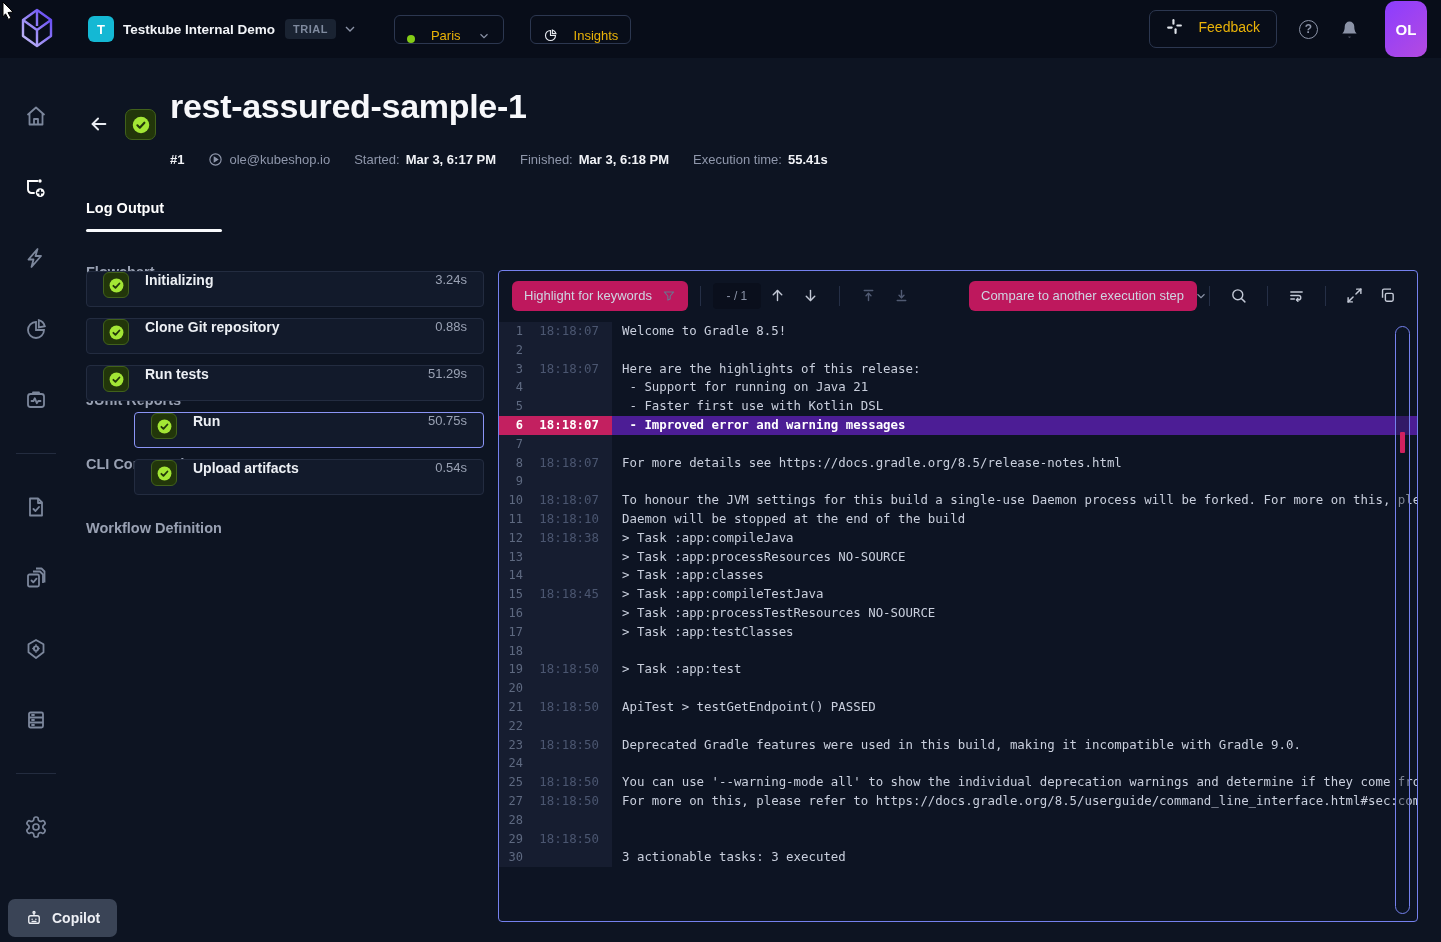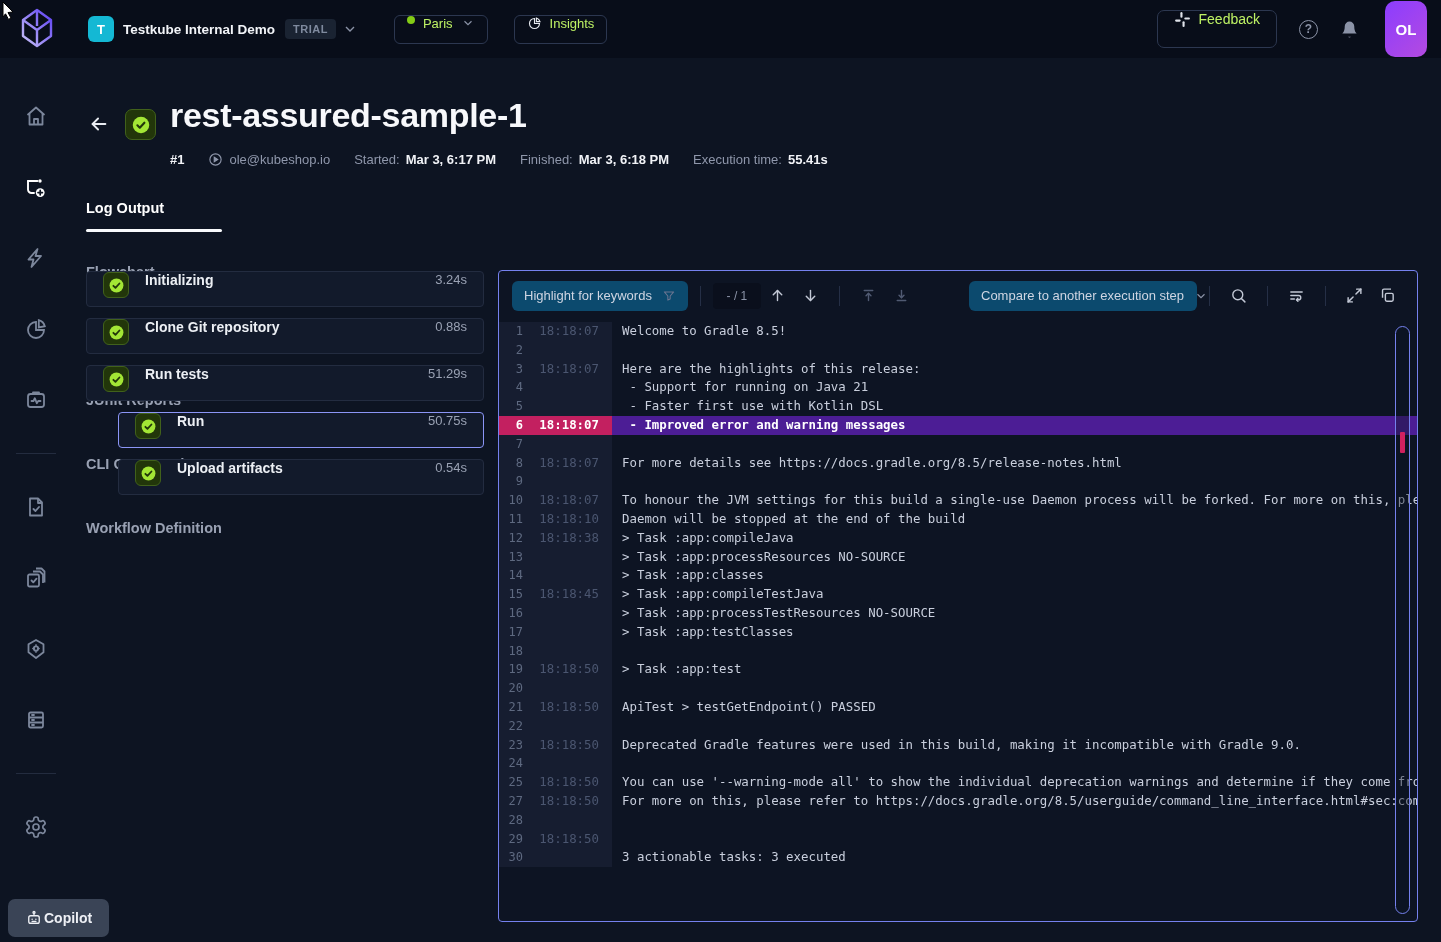--- a/index.html
+++ b/index.html
@@ -7,67 +7,67 @@
   body { background:#0d1422; font-family:"Liberation Sans", sans-serif; color:#e8ebf1; position:relative; }
   svg { display:block; }
 
   
   .topbar { position:absolute; top:0; left:0; width:1441px; height:58px; background:#080d19; display:flex; align-items:center; padding:0 14px; z-index:5; }
   .logo { width:46px; height:50px; display:flex; align-items:center; justify-content:center; margin-right:28px; }
   .ws-badge { width:26px; height:26px; border-radius:6px; background:#14b8d4; color:#fff; font-weight:700; font-size:13px; display:flex; align-items:center; justify-content:center; margin-right:9px; }
   .ws-name { font-size:13.5px; font-weight:700; color:#f2f4f8; margin-right:10px; white-space:nowrap; }
   .plan-badge { background:#1a2332; color:#7f8a9e; font-size:11px; font-weight:600; letter-spacing:.5px; padding:4px 8px; border-radius:4px; margin-right:6px; }
   .chev { color:#8b93a7; }
-  .pill-btn { display:flex; align-items:flex-start; gap:8px; height:29px; padding:0 12px; border:1px solid #2c3750; border-radius:6px; background:transparent; color:#bef264; font-size:13px; font-family:inherit; cursor:pointer; white-space:nowrap; }
+  .pill-btn { display:flex; align-items:flex-end; gap:16px; height:29px; padding:0 12px; border:1px solid #2c3750; border-radius:6px; background:transparent; color:#eab308; font-size:13px; font-family:inherit; cursor:pointer; white-space:nowrap; }
   .env-btn { margin-left:36px; }
   .insights-btn { margin-left:26px; }
   .dot-green { width:8px; height:8px; border-radius:50%; background:#84cc16; }
   .topbar-right { margin-left:auto; display:flex; align-items:center; }
-  .feedback-btn { height:38px; padding:0 16px; font-size:14px; border-radius:7px; }
+  .feedback-btn { height:38px; padding:12px 16px; font-size:14px; border-radius:7px; }
   .icon-ghost { background:none; border:none; color:#8b93a7; margin-left:22px; cursor:pointer; }
   .help-circle { width:19px; height:19px; border:1.6px solid #8b93a7; border-radius:50%; font-size:12px; font-weight:700; color:#8b93a7; display:flex; align-items:center; justify-content:center; }
   .avatar { width:42px; height:56px; border-radius:10px; margin-left:26px; background:linear-gradient(135deg,#8b3dff,#b44ae0); color:#fff; font-weight:700; font-size:15px; display:flex; align-items:center; justify-content:center; cursor:pointer; }
 
   
   .sidebar { position:absolute; top:58px; left:0; width:72px; bottom:0; background:#0d1422; display:flex; flex-direction:column; align-items:center; padding-top:38px; }
   .side-item { width:40px; height:40px; display:flex; align-items:center; justify-content:center; color:#7c879c; margin-bottom:31px; cursor:pointer; }
   .side-item svg { width:24px; height:24px; }
   .side-item.active { color:#ffffff; }
   .side-divider { width:40px; height:1px; background:#232c3f; margin:2px 0 33px 0; }
 
   
   .back-btn { position:absolute; left:88px; top:113px; background:none; border:none; color:#e8ebf1; cursor:pointer; }
   .title-status { position:absolute; left:125px; top:109px; }
-  .page-title { position:absolute; left:170px; top:96px; font-size:34px; font-weight:800; color:#f7f8fb; letter-spacing:-.3px; }
+  .page-title { position:absolute; left:170px; top:87px; font-size:34px; font-weight:800; color:#f7f8fb; letter-spacing:-.3px; }
   .meta-row { position:absolute; left:170px; top:152px; display:flex; align-items:center; gap:24px; font-size:13px; color:#8f97ab; }
   .meta-row .white { color:#f1f3f7; font-weight:700; }
   .meta-item { display:flex; align-items:center; gap:6px; white-space:nowrap; }
 
   
   .tabs { position:absolute; left:86px; top:200px; display:flex; gap:32px;flex-direction:column; }
   .tab { font-size:14.5px; font-weight:600; color:#99a1b3; padding-bottom:16px; position:relative; cursor:pointer; white-space:nowrap; }
   .tab.active { color:#ffffff; }
   .tab.active::after { content:""; position:absolute; left:0; right:0; bottom:0; height:3px; background:#f8fafc; border-radius:2px; }
 
   
   .steps-list { position:absolute; left:86px; top:271px; width:398px; }
   .step-card { height:36px; background:#121a2b; border:1px solid #232c40; border-radius:4px; display:flex; align-items:flex-start; padding:0 16px; margin-bottom:11px; cursor:pointer; }
-  .step-card.indent { margin-left:32px; }
+  .step-card.indent { margin-left:48px; }
   .step-card.selected { border:1px solid #8b95f6; }
   .badge { width:26px; height:26px; border-radius:6px; background:#22360a; border:1px solid #41611b; display:flex; align-items:center; justify-content:center; flex:none; }
   .badge svg { width:19px; height:19px; }
   .step-label { font-size:14px; font-weight:600; color:#eceff4; margin-left:16px; }
   .step-duration { margin-left:auto; font-size:13px; color:#99a1b3; }
   .title-status .badge { width:31px; height:31px; border-radius:7px; }
   .title-status .badge svg { width:22px; height:22px; }
 
   
   .log-panel { position:absolute; left:498px; top:270px; width:920px; height:652px; border:1px solid #7581ee; border-radius:4px; background:#0d1423; overflow:hidden; }
   .log-toolbar { height:49px; display:flex; align-items:center; padding:0 13px; }
-  .tool-pill { display:flex; align-items:center; gap:10px; height:30px; padding:0 12px; background:#0c4a6e; border:none; border-radius:6px; color:#cfd5e2; font-size:13px; font-family:inherit; cursor:pointer; white-space:nowrap; }
+  .tool-pill { display:flex; align-items:center; gap:10px; height:30px; padding:0 12px; background:#be185d; border:none; border-radius:6px; color:#cfd5e2; font-size:13px; font-family:inherit; cursor:pointer; white-space:nowrap; }
   .tb-divider { width:1px; height:20px; background:#252f46; margin:0 12px; }
   .count-box { width:48px; height:26px; background:#0a0f1c; border-radius:4px; color:#8b93a7; font-size:12px; display:flex; align-items:center; justify-content:center; }
   .tb-icon { background:none; border:none; color:#c3c9d6; cursor:pointer; padding:0; margin:0 8px; display:flex; align-items:center; }
   .tb-icon.dim { color:#505a72; }
   .tb-icon svg { width:17px; height:17px; }
   .toolbar-right { margin-left:auto; display:flex; align-items:center; }
   .compare-select { width:228px; justify-content:space-between; color:#cfd5e2;text-align:center; }
 
   
   .log-lines { position:absolute; top:51px; left:0; right:0; font-family:"DejaVu Sans Mono", monospace; font-size:12.4px; }
@@ -76,21 +76,21 @@
   .log-row .ts { width:80px; flex:none; text-align:right; padding-right:13px; color:#4b5670; background:#161d30; }
   .log-row .tx { flex:1; padding-left:10px; color:#c9cfdd; overflow:hidden; }
   .log-row.hl .ln, .log-row.hl .ts { background:#c32060; color:#ffffff; font-weight:700; }
   .log-row.hl .tx { background:#4c1d95; color:#ffffff; font-weight:700; }
 
   
   .log-scroll { position:absolute; top:55px; right:7px; width:15px; height:588px; border:1px solid #7581ee; border-radius:8px; background:rgba(13,20,35,.4); cursor:pointer; }
   .scroll-marker { position:absolute; left:4px; top:105px; width:5px; height:21px; background:#d1215f; border-radius:1px; }
 
   
-  .copilot-btn { position:absolute; left:8px; bottom:5px; height:38px; padding:0 17px; background:#3a4456; border:none; border-radius:7px; color:#eef0f5; font-size:14px; font-weight:600; font-family:inherit; display:flex; align-items:center; gap:1px; cursor:pointer; }
+  .copilot-btn { position:absolute; left:8px; bottom:5px; height:38px; padding:0 17px; background:#3a4456; border:none; border-radius:7px; color:#eef0f5; font-size:14px; font-weight:600; font-family:inherit; display:flex; align-items:center; gap:9px; cursor:pointer; }
 
   .cursor-arrow { position:absolute; left:1px; top:1px; z-index:99; }
 </style>
 </head>
 <body>
 
 <svg class="cursor-arrow" width="16" height="20" viewBox="0 0 16 20">
     <path d="M2 1l10 10-5 .5 3 5.5-2.5 1.4-3-5.6L2 16z" fill="#fff" stroke="#000" stroke-width="1"></path>
   </svg>
 

